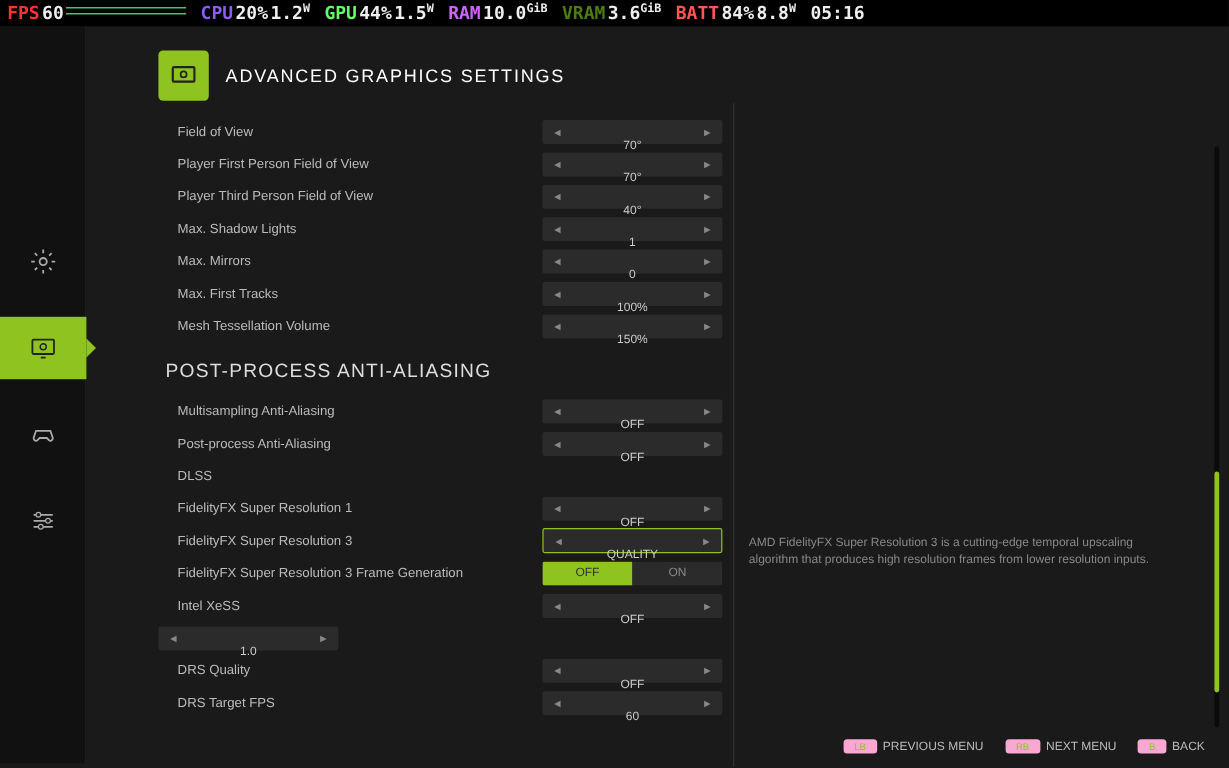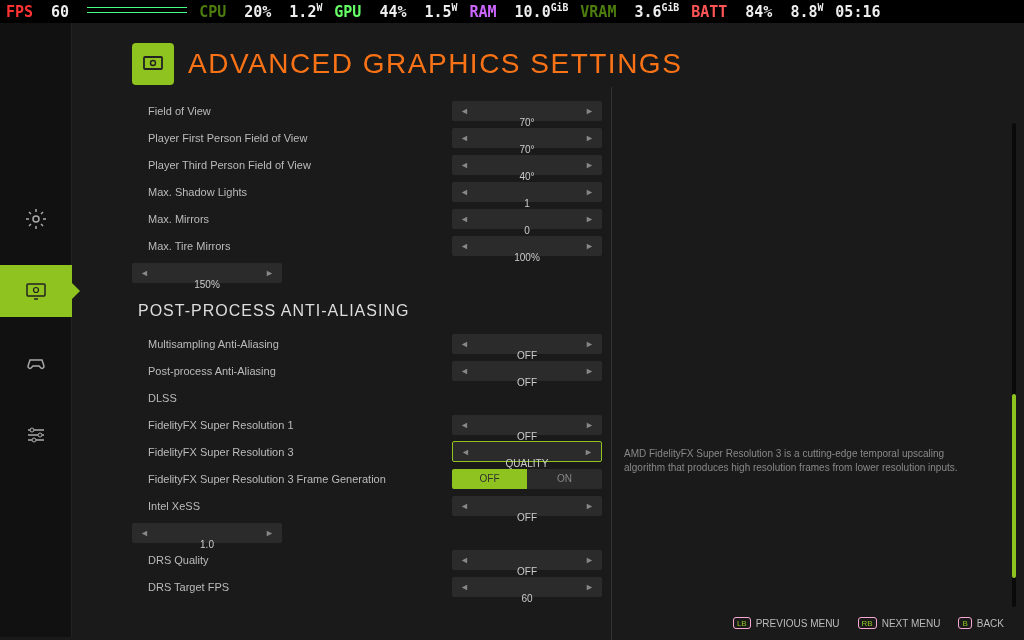--- a/index.html
+++ b/index.html
@@ -17,23 +17,23 @@
 .perf-overlay {
   display: flex;
   align-items: center;
   gap: 12px;
   font-family: monospace;
   font-size: 15px;
   font-weight: bold;
   padding: 2px 6px;
   background: #000;
 }
-.perf-item { display: flex; gap: 18px; align-items: baseline; }
+.perf-item { display: flex; gap: 2px; align-items: baseline; }
 .perf-label.fps { color: #ff3333; }
-.perf-label.cpu { color: #4d7c0f; }
+.perf-label.cpu { color: #8b5cf6; }
 .perf-label.gpu { color: #66ff66; }
 .perf-label.ram { color: #cc66ff; }
 .perf-label.vram { color: #4d7c0f; }
 .perf-label.batt { color: #ff5555; }
 .perf-val { color: #eee; }
 .perf-val sup { font-size: 0.65em; }
 .perf-graph { width: 100px; height: 14px; display: inline-block; position: relative; }
 .perf-graph::before {
   content: ""; position: absolute; inset: 4px 0; border-top: 1px solid #44ff88; border-bottom: 1px solid #44ff88;
 }
@@ -86,23 +86,23 @@
   padding: 20px 0 12px 0;
 }
 .header-icon {
   width: 42px; height: 42px;
   background: #8fc31f;
   border-radius: 4px;
   display: flex; align-items: center; justify-content: center;
 }
 .header-icon svg { width: 24px; height: 24px; }
 .header-title {
-  font-size: 28px;
+  font-size: 15px;
   letter-spacing: 1.5px;
-  color: #f97316;
+  color: #ffffff;
   font-weight: 400;
 }
 
 .content {
   display: flex;
   gap: 2px;
 }
 .settings-col {
   width: 470px;
   position: relative;
@@ -204,21 +204,21 @@
   right: 20px;
   bottom: 8px;
   display: flex;
   gap: 18px;
   font-size: 10px;
   color: #bbb;
   align-items: center;
 }
 .footer-item { display: flex; gap: 5px; align-items: center; }
 .footer-btn {
-  border: 1px solid #f9a8d4;
+  border: 6px solid #f9a8d4;
   color: #8fc31f;
   border-radius: 3px;
   padding: 0 3px;
   font-size: 8px;
   height: 12px;
   display: inline-flex;
   align-items: center;
 }
 </style>
 </head>
@@ -336,28 +336,29 @@
             </div>
             <div class="row">
               <div class="row-label">Max. Mirrors</div>
               <div class="row-ctrl">
                 <span class="arrow">◄</span>
                 <span class="val">0</span>
                 <span class="arrow">►</span>
               </div>
             </div>
             <div class="row">
-              <div class="row-label">Max. Tire Mirrors</div>
+              <div class="row-label">Max. First Tracks</div>
               <div class="row-ctrl">
                 <span class="arrow">◄</span>
                 <span class="val">100%</span>
                 <span class="arrow">►</span>
               </div>
             </div>
             <div class="row">
+              <div class="row-label">Mesh Tessellation Volume</div>
               <div class="row-ctrl">
                 <span class="arrow">◄</span>
                 <span class="val">150%</span>
                 <span class="arrow">►</span>
               </div>
             </div>
           </div>
 
         <div class="section-head">POST-PROCESS ANTI-ALIASING</div>
 

